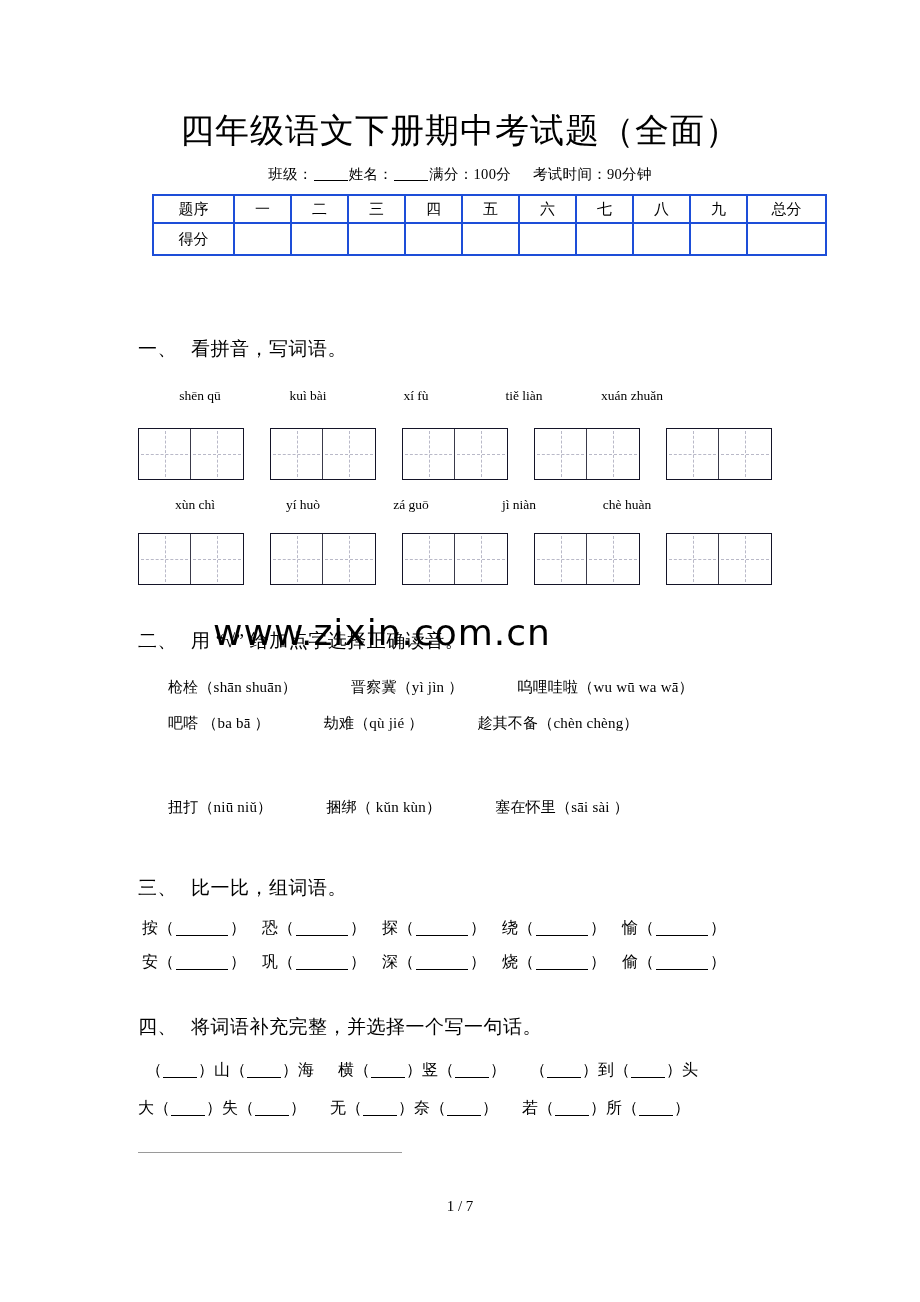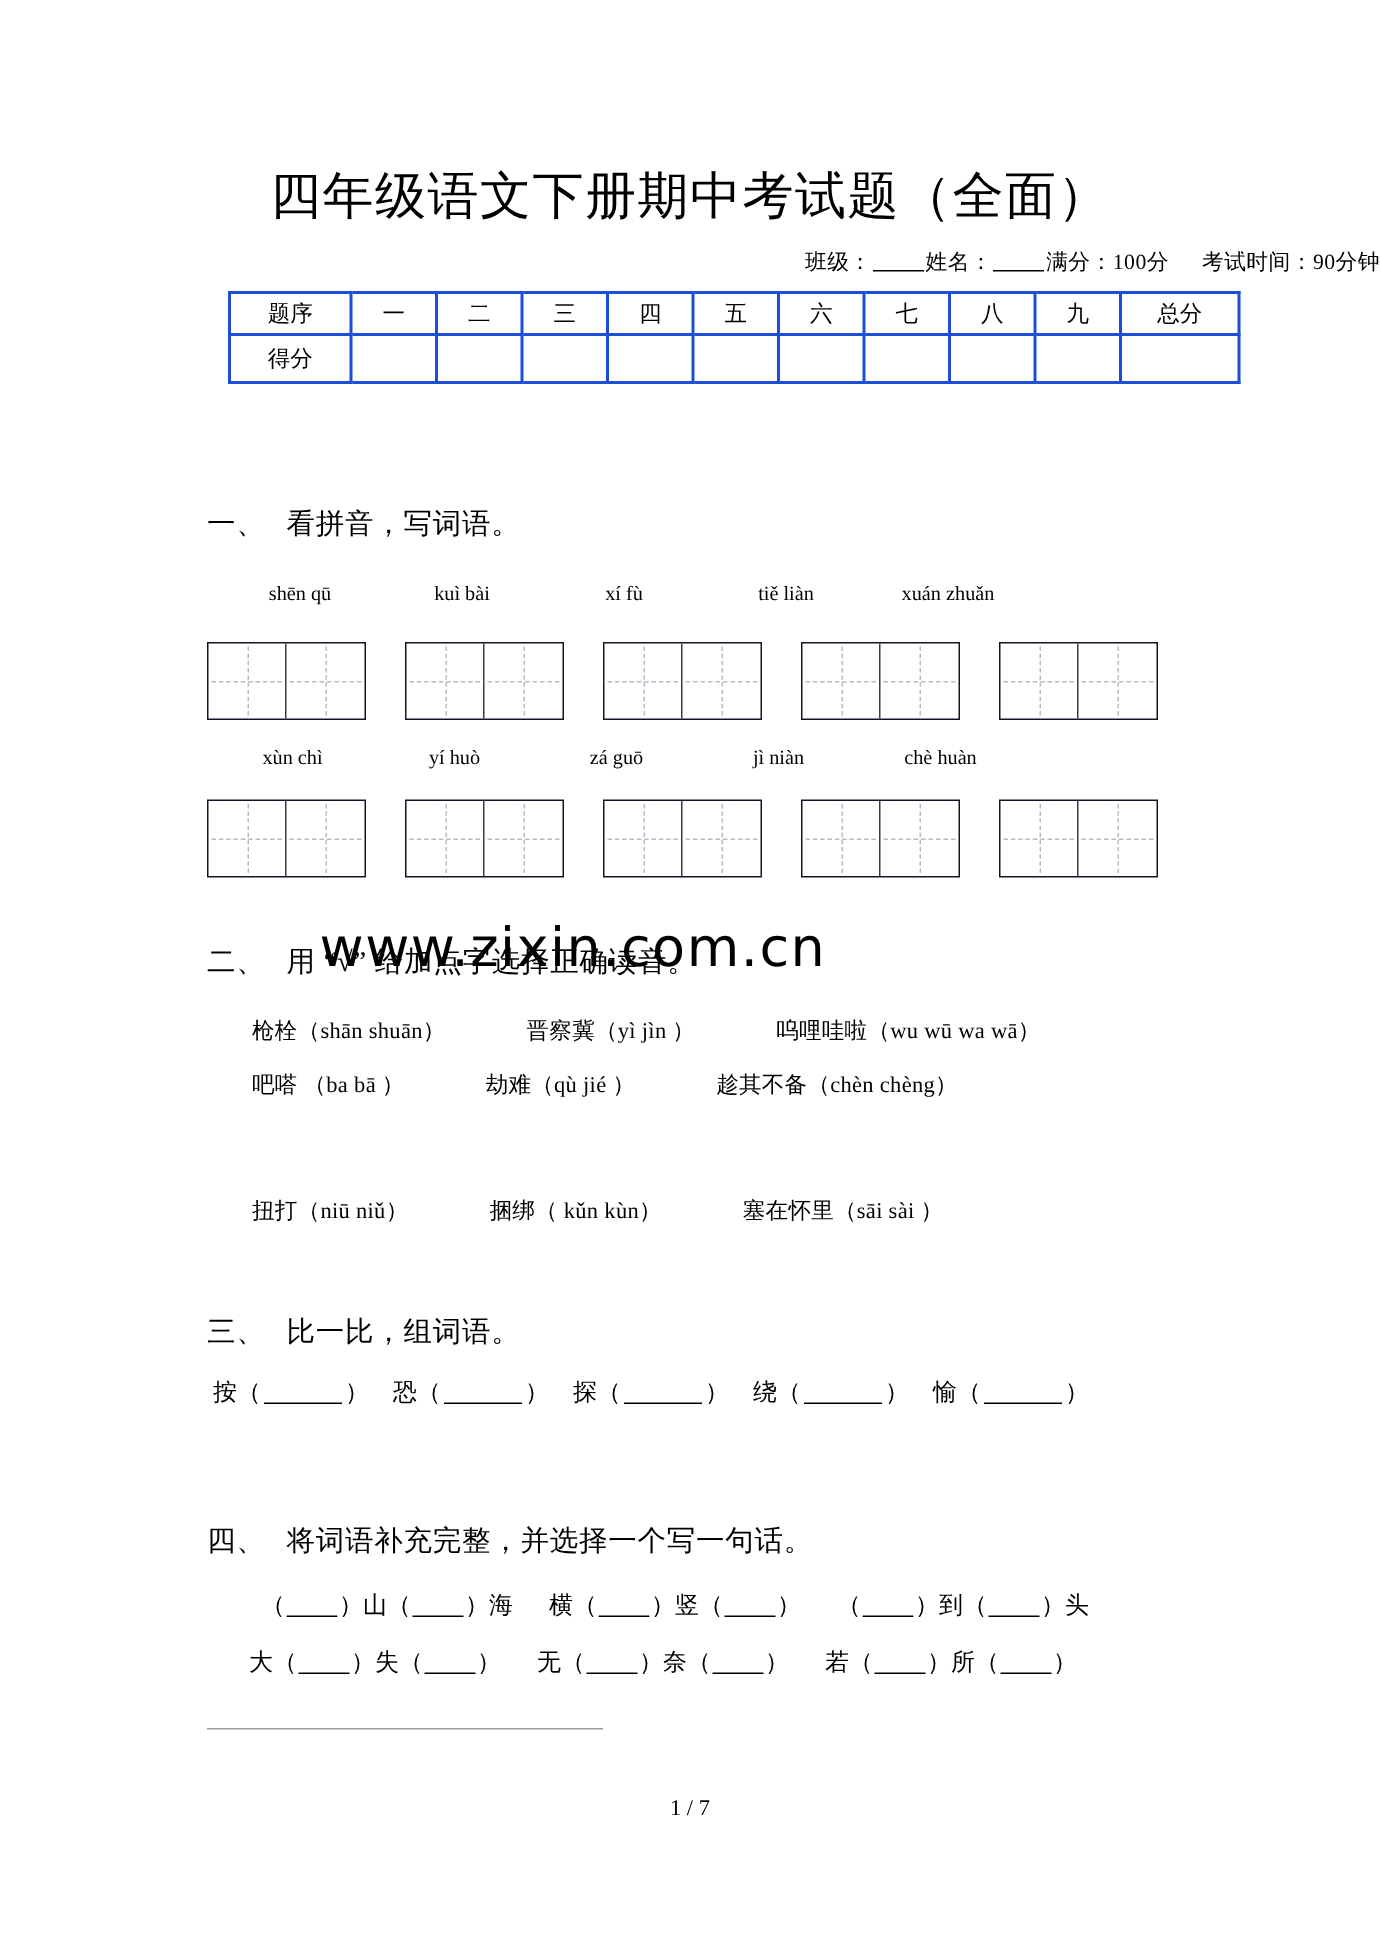--- a/index.html
+++ b/index.html
@@ -47,21 +47,21 @@
     font-size: 34px;
     font-weight: 400;
     letter-spacing: 1px;
     font-family: "Liberation Serif", "DejaVu Serif", serif;
   }
   .doc-subtitle {
     position: absolute;
     top: 165px;
     left: 0;
     width: 920px;
-    text-align: right;
+    text-align: center;
     font-size: 14.5px;
     letter-spacing: 0.3px;
   }
   .doc-subtitle .ul {
     display: inline-block;
     border-bottom: 1px solid #000;
     width: 34px;
     margin: 0 1px;
     vertical-align: -2px;
   }
@@ -175,21 +175,20 @@
     vertical-align: -3px;
     margin: 0 2px;
   }
 
   
   .idiom-line {
     position: absolute;
     left: 146px;
     font-size: 16px;
     white-space: nowrap;
-    margin-left: 28px;
   }
   .idiom-line .blank {
     display: inline-block;
     border-bottom: 1px solid #000;
     width: 34px;
     vertical-align: -3px;
     margin: 0 1px;
   }
   .idiom-line .grp { display: inline-block; }
   .idiom-line .sp { display: inline-block; width: 24px; }
@@ -328,20 +327,23 @@
   </div>
 
   <div class="sec-head layer" style="top:875px;">
     <span class="idx">三、</span><span>比一比，组词语。</span>
   </div>
 
   <div class="wb-line layer" style="top:918px;">
     <span class="pair"><span>按</span>（<span class="blank"></span>）</span><span class="pair"><span>恐</span>（<span class="blank"></span>）</span><span class="pair"><span>探</span>（<span class="blank"></span>）</span><span class="pair"><span>绕</span>（<span class="blank"></span>）</span><span class="pair"><span>愉</span>（<span class="blank"></span>）</span>
   </div>
 
+  <div class="wb-line layer" style="top:952px;">
+    <span class="pair"><span>安</span>（<span class="blank"></span>）</span><span class="pair"><span>巩</span>（<span class="blank"></span>）</span><span class="pair"><span>深</span>（<span class="blank"></span>）</span><span class="pair"><span>烧</span>（<span class="blank"></span>）</span><span class="pair"><span>偷</span>（<span class="blank"></span>）</span>
+  </div>
 
   <div class="sec-head layer" style="top:1014px;">
     <span class="idx">四、</span><span>将词语补充完整，并选择一个写一句话。</span>
   </div>
 
   <div class="idiom-line layer" style="top:1060px;">
     <span class="grp"><span></span>（<span class="blank"></span>）<span>山</span>（<span class="blank"></span>）<span>海</span></span><span class="sp"></span><span class="grp"><span>横</span>（<span class="blank"></span>）<span>竖</span>（<span class="blank"></span>）<span></span></span><span class="sp"></span><span class="grp"><span></span>（<span class="blank"></span>）<span>到</span>（<span class="blank"></span>）<span>头</span></span>
   </div>
 
   <div class="idiom-line layer" style="left:138px; top:1098px;">

